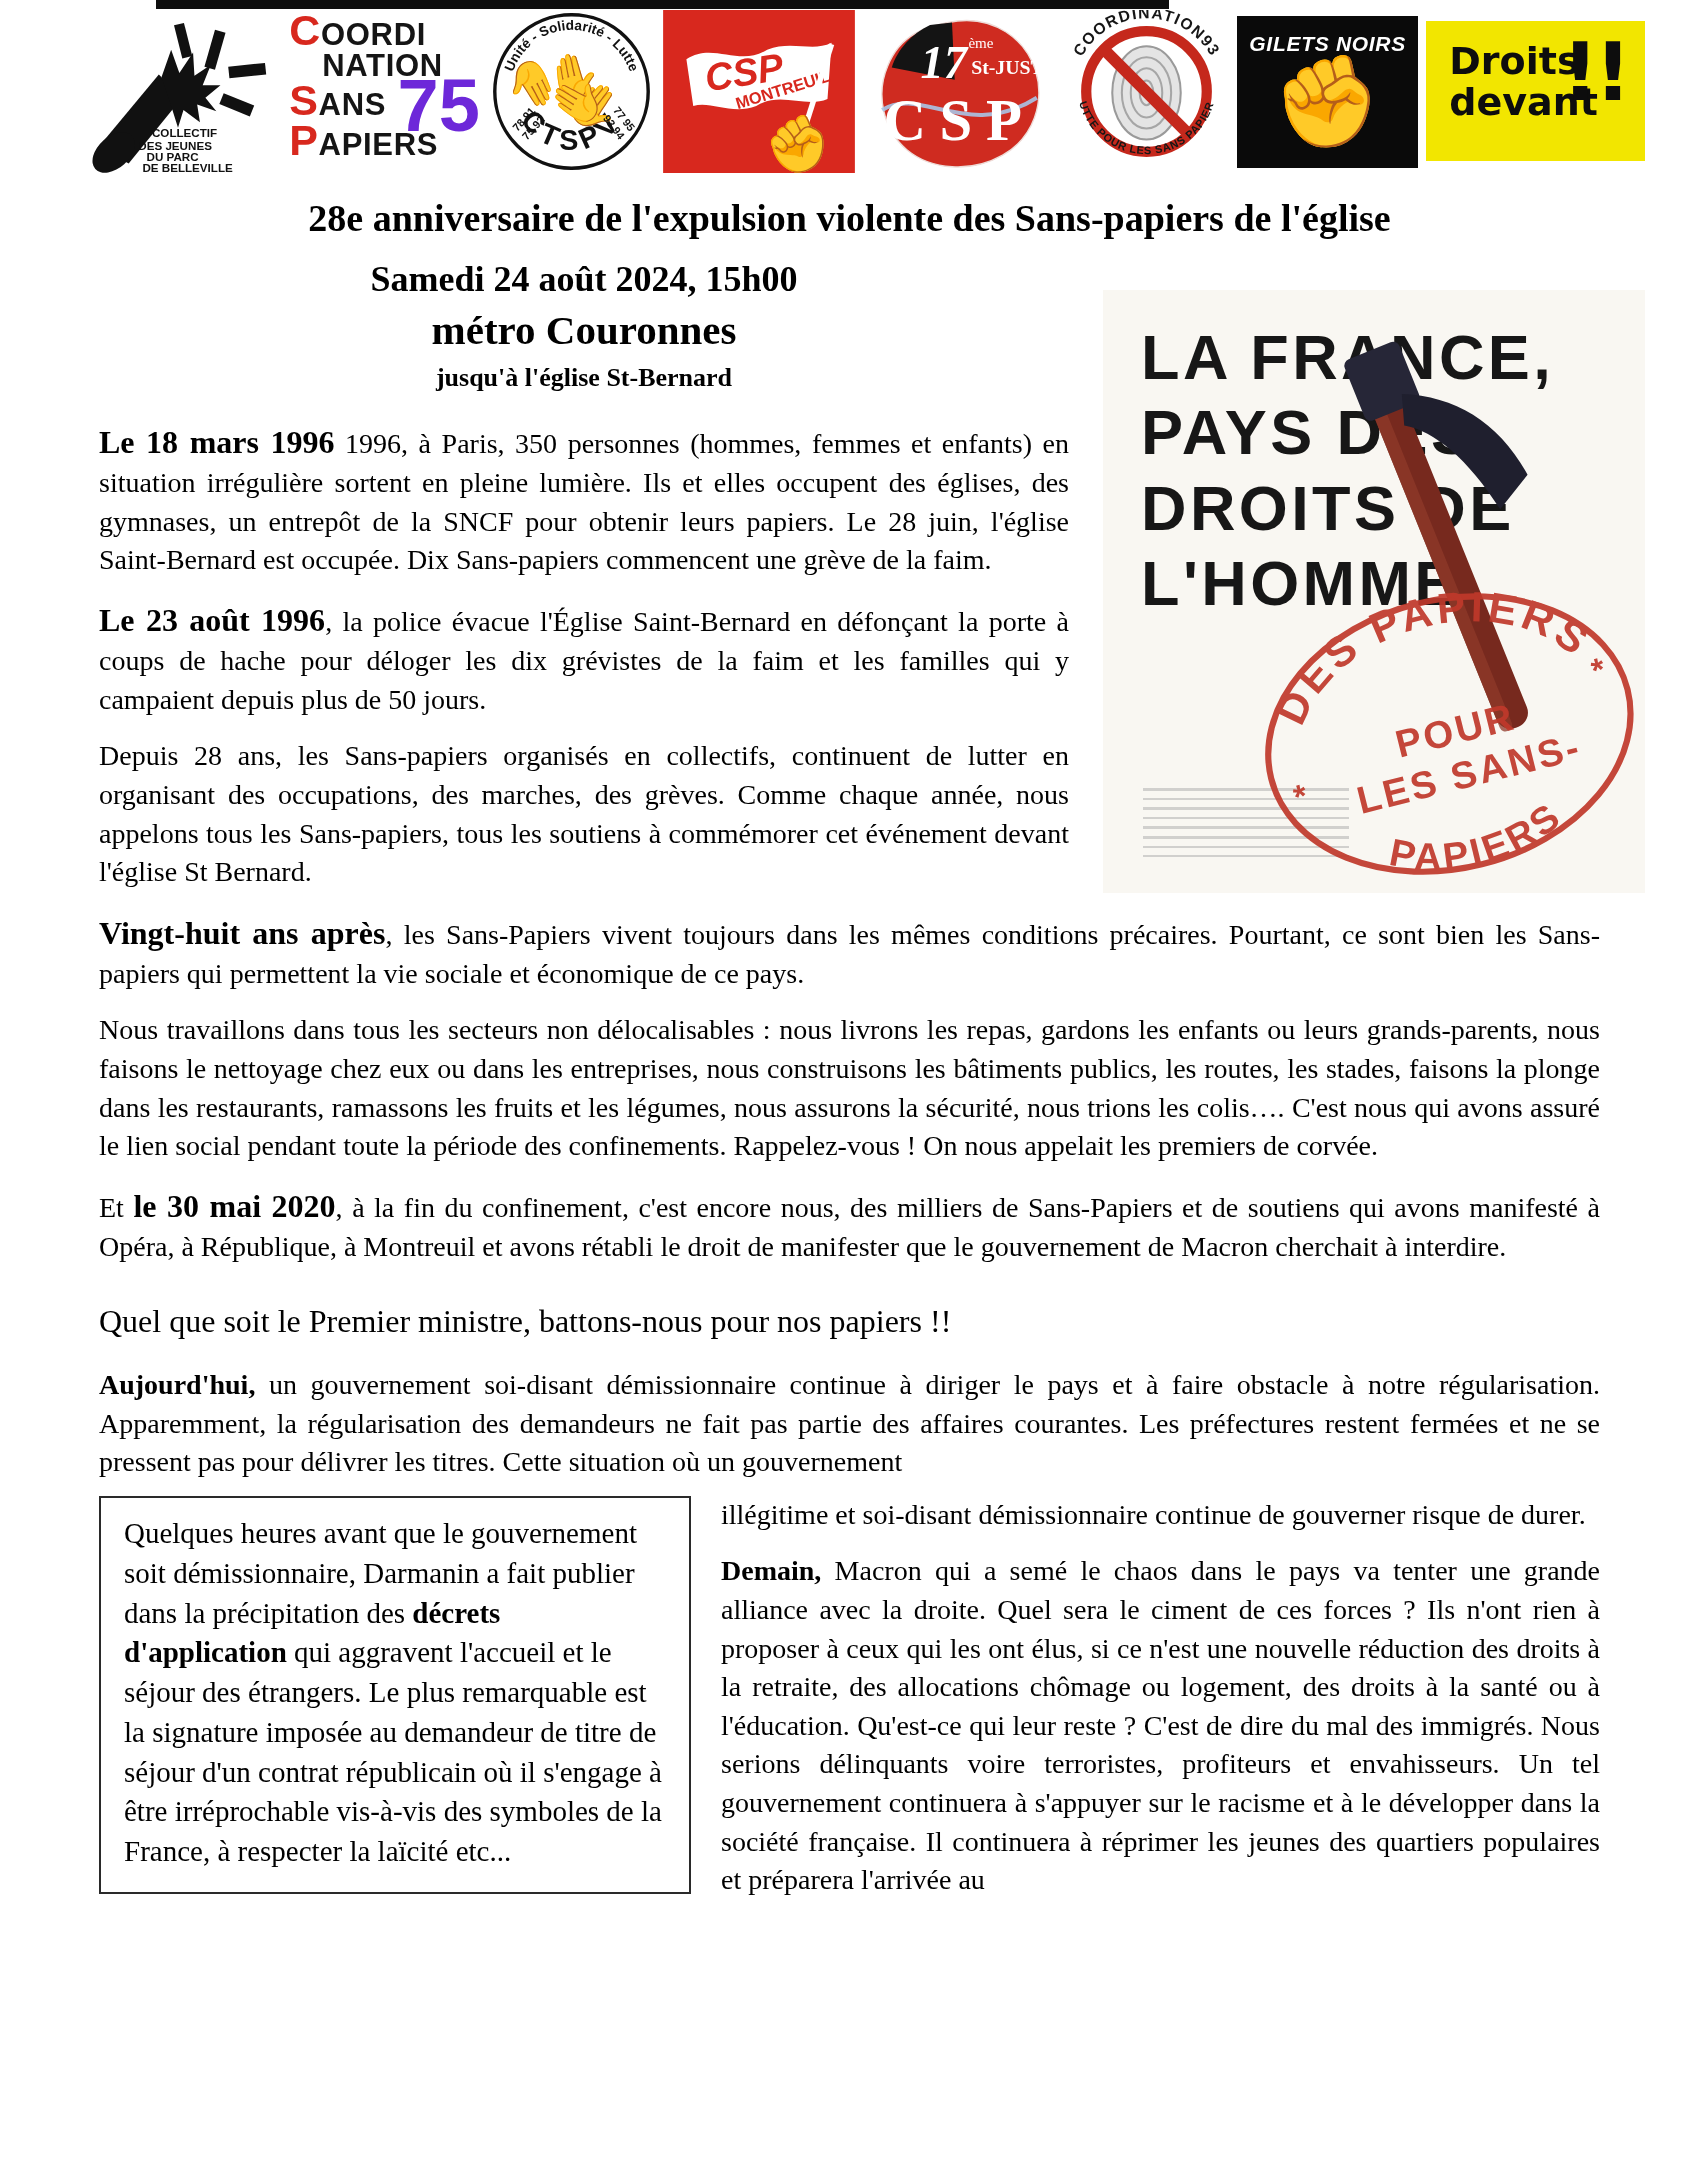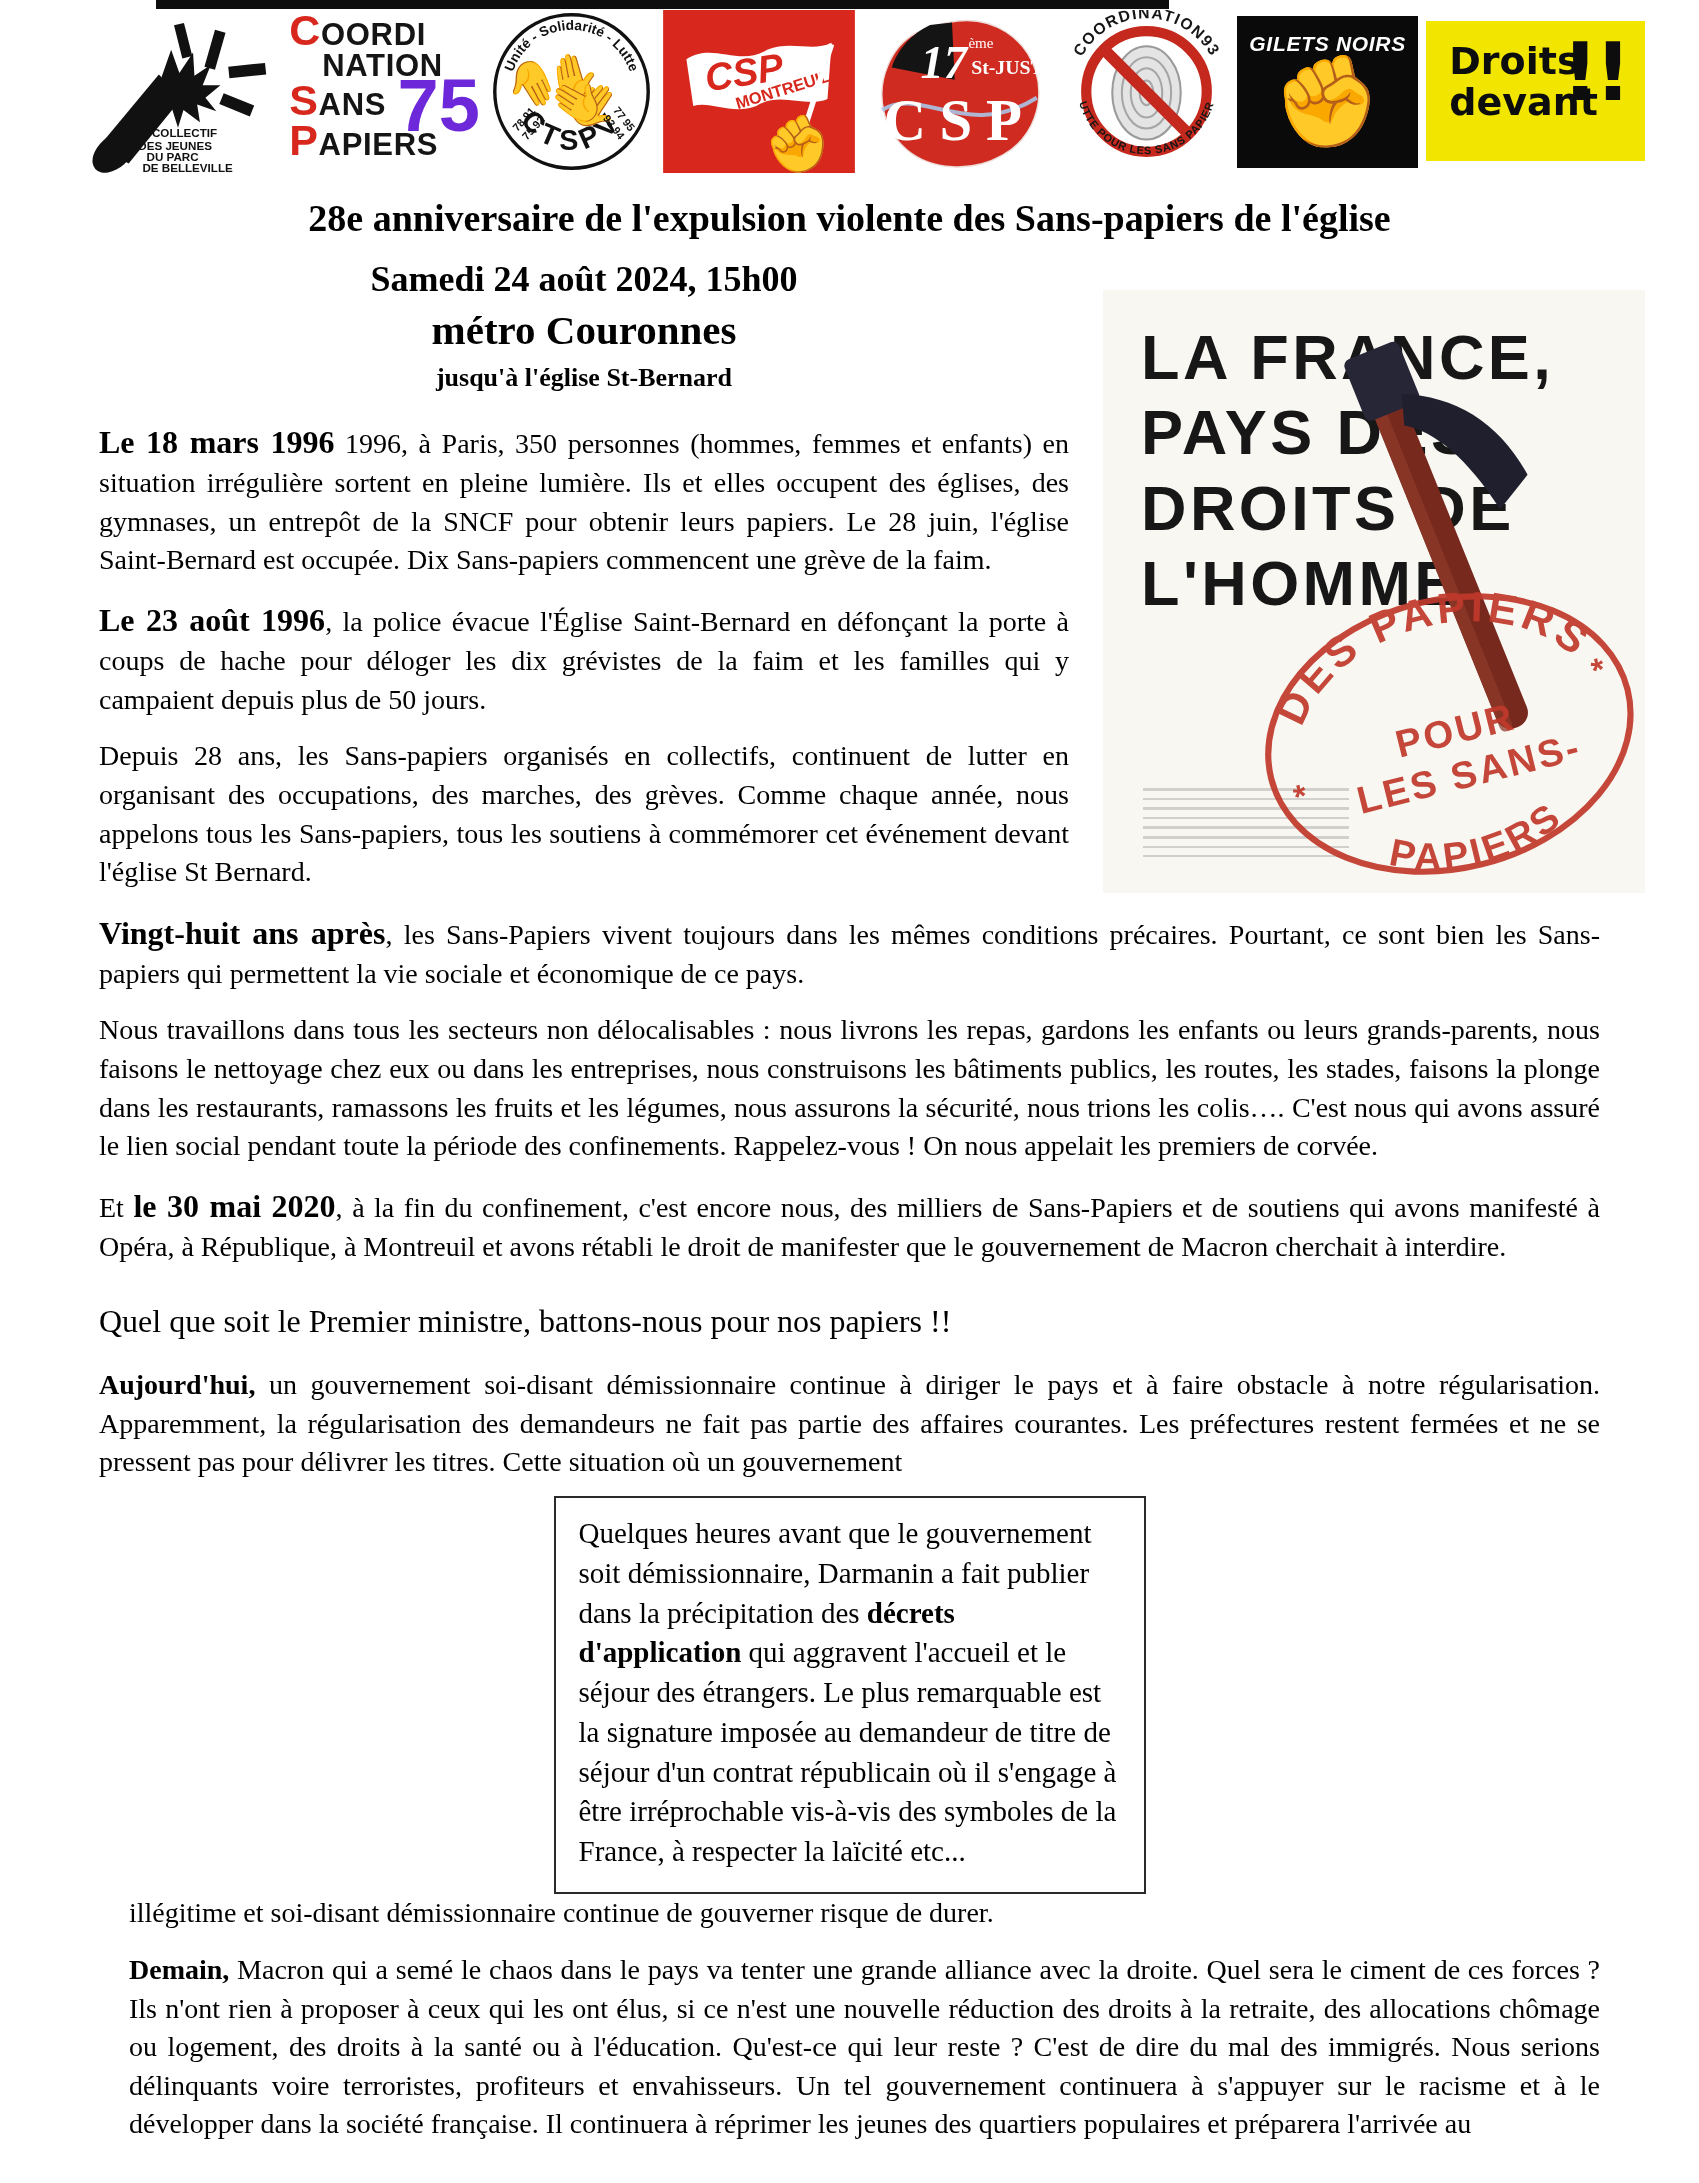--- a/index.html
+++ b/index.html
@@ -39,21 +39,21 @@
   .event-metro{font-size:41px;font-weight:bold;margin-top:6.9px;}
   .event-route{font-size:26px;font-weight:bold;margin-top:8.2px;}
 
   
   .para{font-size:28px;line-height:1.38;text-align:justify;margin:18px 0 0;}
   .p-lead{font-size:32px;font-weight:bold;margin-top:22px;}
   .full{padding:0 99px;}
   .section-h{padding:0 99px;margin-top:36px;font-size:32px;font-weight:normal;}
 
   
-  .columns{display:flex;padding:0 99px;margin-top:13.7px;align-items:center;flex-direction:column;}
+  .columns{display:flex;padding:0 99px;margin-top:13.7px;align-items:flex-start;}
   .sidebox{width:542px;flex:none;border:2.7px solid #2a2a2a;padding:16.5px 23px 20.6px;
            font-size:29px;line-height:1.37;text-align:left;}
   .col-right{flex:1;margin-left:30px;}
   .col-right .para{margin-top:0;}
   .col-right .para + .para{margin-top:18px;}
 
   
   .poster{flex:none;width:542px;height:603px;margin:32px 0 0 34px;position:relative;
           background:#f9f7f2;overflow:hidden;}
   .poster-text{position:absolute;left:38px;top:30px;font-family:"Liberation Sans","DejaVu Sans",sans-serif;

